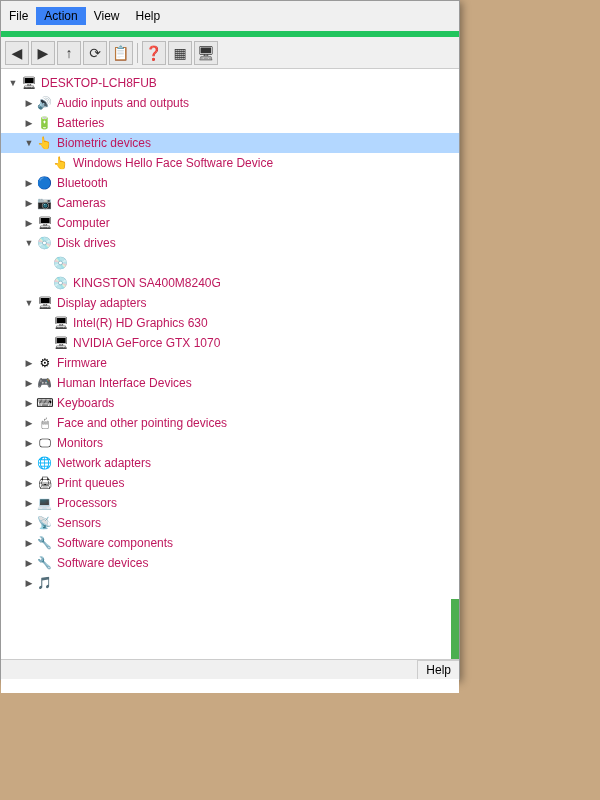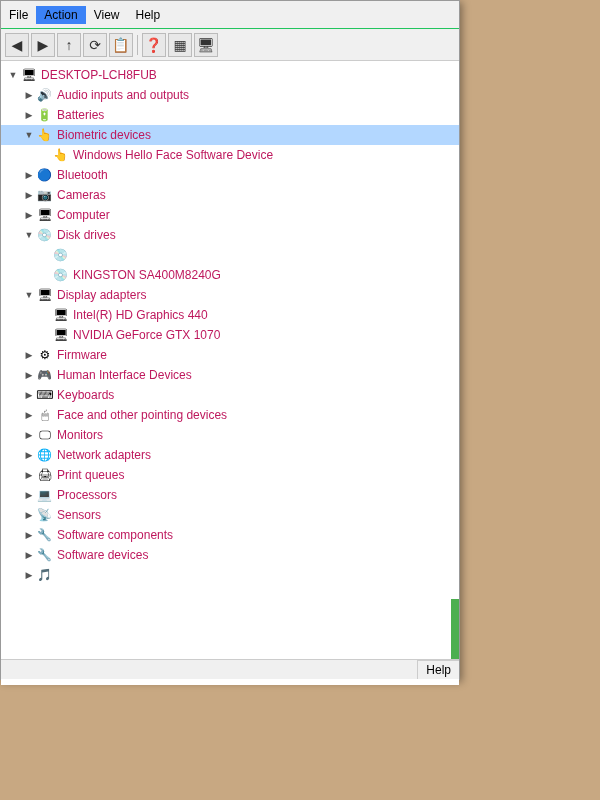--- a/index.html
+++ b/index.html
@@ -20,25 +20,25 @@
       width: 460px;
       height: 680px;
       background: #f0f0f0;
       border: 1px solid #999;
       box-shadow: 2px 2px 8px rgba(0,0,0,0.4);
     }
 
     
     .menubar {
       background: #f0f0f0;
-      border-bottom: 1px solid #22c55e;
+      border-bottom: 6px solid #22c55e;
       padding: 2px 0;
       display: flex;
       align-items: center;
-      height: 28px;
+      height: 36px;
     }
     .menu-item {
       padding: 2px 8px;
       cursor: pointer;
       font-size: 12px;
       color: #000;
     }
     .menu-item.active {
       background: #3b82f6;
     }
@@ -252,21 +252,21 @@
         <span class="label">KINGSTON SA400M8240G</span>
       </div>
       <div class="tree-item indent-1">
         <span class="expander expanded"></span>
         <span class="icon" style="font-size: 12px;">🖥</span>
         <span class="label">Display adapters</span>
       </div>
       <div class="tree-item indent-2">
         <span class="expander leaf"></span>
         <span class="icon" style="font-size: 12px;">🖥</span>
-        <span class="label">Intel(R) HD Graphics 440</span>
+        <span class="label">Intel(R) HD Graphics 630</span>
       </div>
       <div class="tree-item indent-2">
         <span class="expander leaf"></span>
         <span class="icon" style="font-size: 12px;">🖥</span>
         <span class="label">NVIDIA GeForce GTX 1070</span>
       </div>
       <div class="tree-item indent-1">
         <span class="expander collapsed"></span>
         <span class="icon" style="font-size: 12px;">⚙</span>
         <span class="label">Firmware</span>

